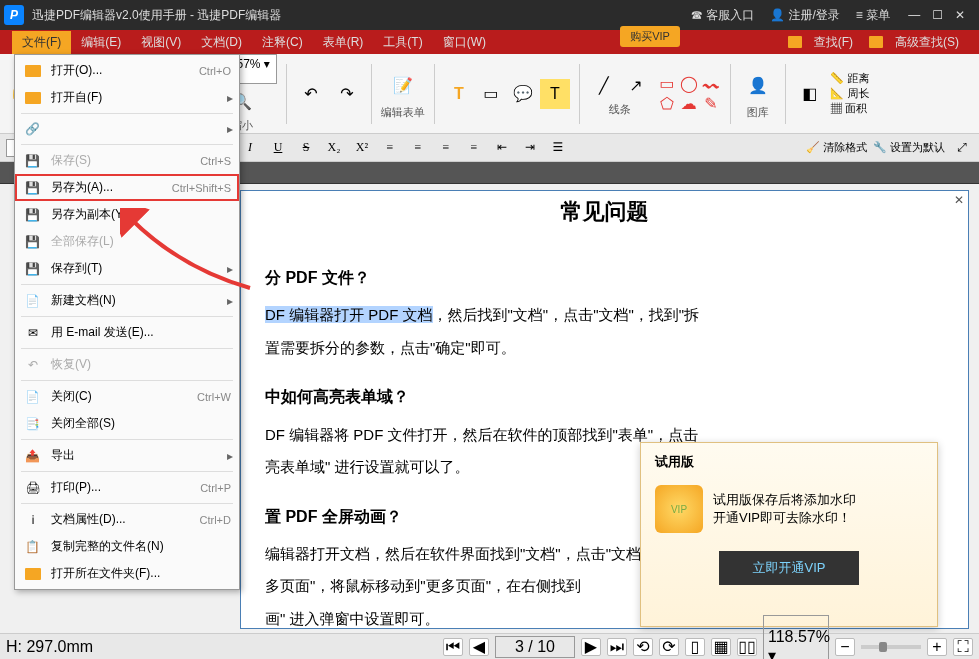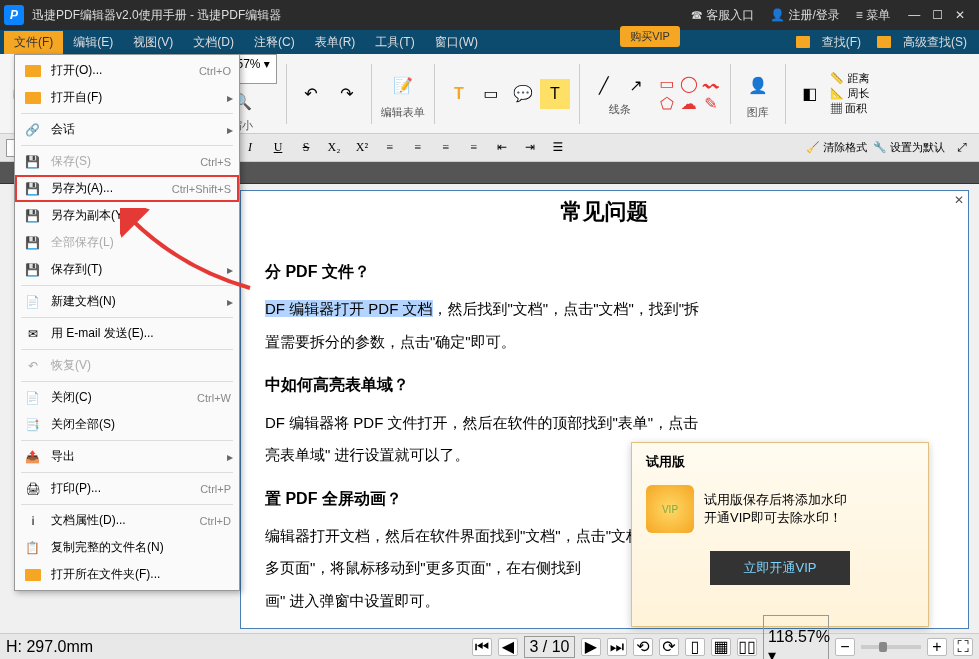--- a/index.html
+++ b/index.html
@@ -6,21 +6,21 @@
 body { width: 979px; height: 659px; background: #f0f0f0; overflow: hidden; position: relative; }
 
 .titlebar { height: 30px; background: #2b2b2b; display: flex; align-items: center; padding: 0 4px; color: #ddd; font-size: 12px; }
 .titlebar .logo { width: 20px; height: 20px; background: #0a84ff; border-radius: 3px; display: flex; align-items: center; justify-content: center; margin-right: 8px; color: white; font-weight: bold; font-style: italic; }
 .titlebar .title { flex: 1; }
 .titlebar .btn { padding: 3px 10px; margin: 0 3px; border-radius: 3px; font-size: 11px; cursor: pointer; }
 .titlebar .vip { background: #f5a623; color: #333; margin-top: 43px; }
 .titlebar .icon-btn { color: #ddd; padding: 0 8px; cursor: pointer; text-align: right; }
 .titlebar .win-controls { display: flex; gap: 12px; padding: 0 10px; }
 
-.menubar { height: 24px; background: #0c4a6e; display: flex; align-items: center; color: #ddd; font-size: 12px; padding: 0 4px; }
+.menubar { height: 24px; background: #b91c1c; display: flex; align-items: center; color: #ddd; font-size: 12px; padding: 0 12px; }
 .menubar .menu-item { padding: 3px 10px; cursor: pointer; }
 .menubar .menu-item.active { background: #f5a623; color: #333; }
 .menubar .spacer { flex: 1; }
 .menubar .right-item { padding: 2px 8px; display: flex; align-items: center; gap: 12px; }
 .menubar .folder-ico { width: 14px; height: 12px; background: #f5a623; display: inline-block; border-radius: 1px; }
 
 .ribbon { height: 80px; background: #f5f5f5; border-bottom: 1px solid #ccc; display: flex; align-items: center; padding: 4px; gap: 6px; }
 .ribbon .tool-btn { width: 30px; height: 30px; border: 1px solid transparent; display: flex; align-items: center; justify-content: center; cursor: pointer; }
 .ribbon .sep { width: 1px; height: 60px; background: #ccc; margin: 0 3px; }
 .ribbon .zoom-box { border: 1px solid #999; padding: 2px 6px; font-size: 12px; background: white; }
@@ -43,35 +43,35 @@
 .file-menu .item .ico { width: 20px; height: 16px; margin-right: 8px; display: inline-flex; align-items: center; justify-content: center; }
 .file-menu .item .folder { background: #f5a623; border-radius: 1px; width: 16px; height: 12px; }
 .file-menu .item .label { flex: 1; }
 .file-menu .item .shortcut { color: #888; font-size: 11px; }
 .file-menu .item .arrow { position: absolute; right: 6px; color: #666; }
 .file-menu .sep { height: 1px; background: #ddd; margin: 2px 6px; }
 
 .content { position: absolute; top: 190px; left: 240px; right: 10px; bottom: 30px; background: white; border: 1px solid #4a7fb5; overflow: hidden; font-size: 15px; line-height: 1.9; }
 .content .page-title { font-size: 22px; font-weight: bold; text-align: center; padding: 0; }
 .content .body { padding: 10px 24px; }
-.content h3 { font-size: 16px; margin: 14px 0 8px; }
+.content h3 { font-size: 16px; margin: 20px 0 8px; }
 .content p { margin: 4px 0; }
 .content .hl { background: #b3d4ff; }
 
 .close-x { position: absolute; top: 193px; right: 13px; width: 14px; height: 14px; font-size: 12px; color: #555; cursor: pointer; text-align: center; }
 
-.popup { position: absolute; right: 50px; bottom: 32px; width: 298px; height: 185px; background: linear-gradient(#fffbf0, #fff3d9); border: 1px solid #e0c080; box-shadow: 0 2px 8px rgba(0,0,0,0.2); padding: 10px 14px; font-size: 13px; }
+.popup { position: absolute; right: 41px; bottom: 32px; width: 298px; height: 185px; background: linear-gradient(#fffbf0, #fff3d9); border: 1px solid #e0c080; box-shadow: 0 2px 8px rgba(0,0,0,0.2); padding: 10px 14px; font-size: 13px; }
 .popup .title { font-weight: bold; margin-bottom: 14px; }
 .popup .row { display: flex; align-items: center; gap: 10px; margin-bottom: 10px; }
 .popup .badge { width: 48px; height: 48px; background: radial-gradient(#ffd966, #f5a623); border-radius: 6px; display: flex; align-items: center; justify-content: center; font-size: 10px; color: #7a4; }
 .popup .cta { display: block; margin: 18px auto 0; width: 140px; padding: 8px; background: #333; color: #7dd3fc; text-align: center; cursor: pointer; border: none; font-size: 13px; }
 
 .statusbar { position: absolute; bottom: 0; left: 0; right: 0; height: 26px; background: #e8e8e8; border-top: 1px solid #ccc; display: flex; align-items: center; padding: 0 6px; font-size: 16px; gap: 6px; }
 .statusbar .sb-btn { width: 20px; height: 18px; border: 1px solid #bbb; display: flex; align-items: center; justify-content: center; cursor: pointer; background: white; border-radius: 2px; }
-.statusbar .page-input { border: 1px solid #999; width: 51px; text-align: center; padding: 1px; }
+.statusbar .page-input { border: 1px solid #999; width: 80px; text-align: center; padding: 1px; }
 .statusbar .zoom-input { border: 1px solid #999; width: 66px; padding: 12px 4px; }
 
 .arrow-annotation { position: absolute; top: 208px; left: 120px; pointer-events: none; z-index: 200; }
 </style>
 </head>
 <body>
 
 <div class="titlebar">
   <div class="logo">P</div>
   <div class="title">迅捷PDF编辑器v2.0使用手册 - 迅捷PDF编辑器</div>
@@ -212,21 +212,20 @@
   <div class="item">
       <span class="ico">
         <span class="folder"></span>
       </span>
       <span class="label">打开自(F)</span>
       <span class="arrow">▸</span>
     </div>
   <div class="sep"></div>
   <div class="item">
       <span class="ico">🔗</span>
-      <span class="label">会话</span>
       <span class="arrow">▸</span>
     </div>
   <div class="sep"></div>
   <div class="item disabled">
       <span class="ico">💾</span>
       <span class="label">保存(S)</span>
       <span class="shortcut">Ctrl+S</span>
     </div>
   <div class="item highlighted">
       <span class="ico">💾</span>

